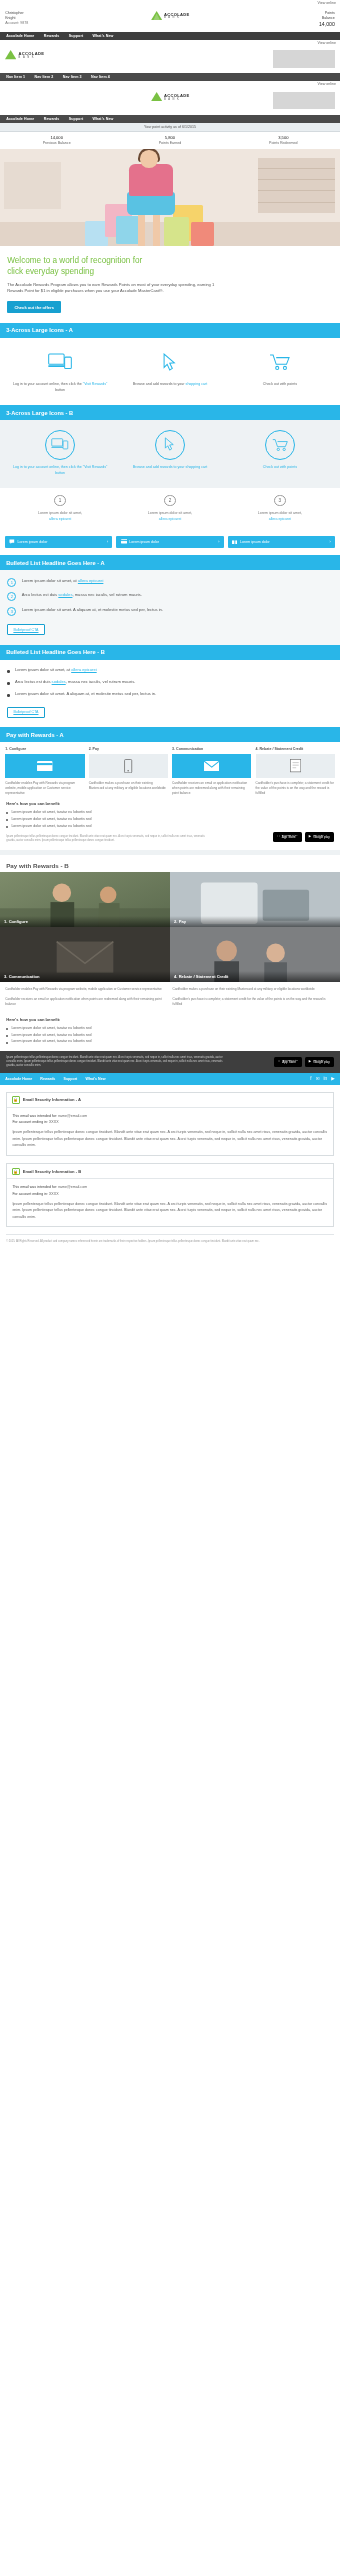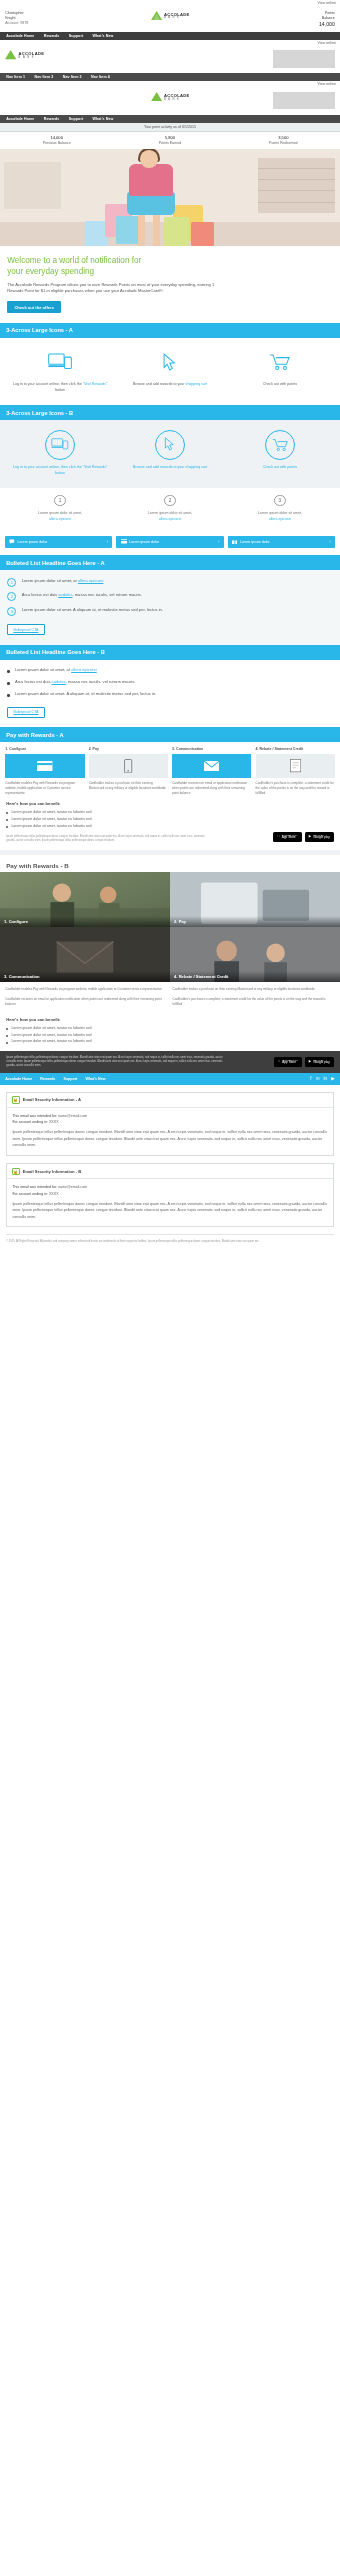--- a/index.html
+++ b/index.html
@@ -369,22 +369,22 @@
         <div class="legs2"></div>
       <div class="skirt"></div>
         <div class="torso"></div>
       <div class="hair"></div>
         <div class="head"></div>
     </div>
   </div>
 
   <div class="welcome">
     <h1>
-      <span>Welcome to a world of notification for</span><br>
-      <span>your everyday spending</span>
+      <span>Welcome to a world of recognition for</span><br>
+      <span>click everyday spending</span>
     </h1>
     <p>The Accolade Rewards Program allows you to earn Rewards Points on most of your everyday spending, earning 1 Rewards Point for $1 in eligible purchases when you use your Accolade MasterCard®.</p>
     <button class="btn-primary">Check out the offers</button>
   </div>
 
   <div class="section-title-blue">3-Across Large Icons - A</div>
   <div class="icons3">
     <div class="cell">
       <div class="icon-plain">
         <svg width="24" height="17.5" viewBox="0 0 46 34">

